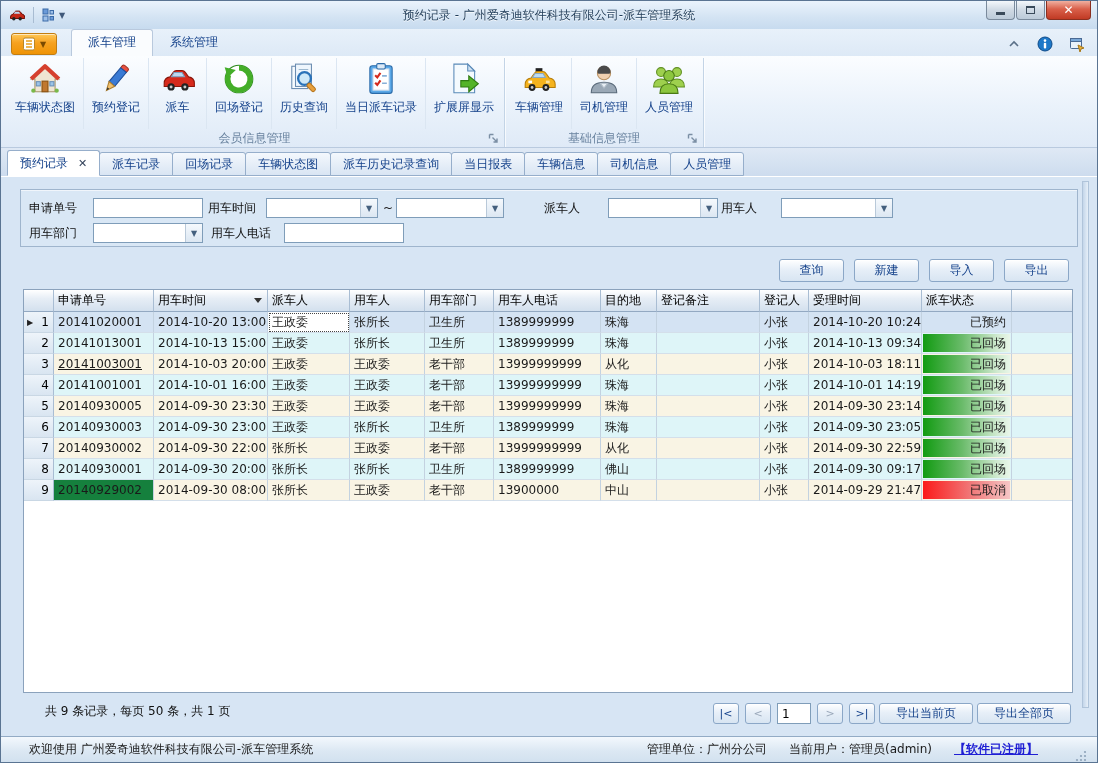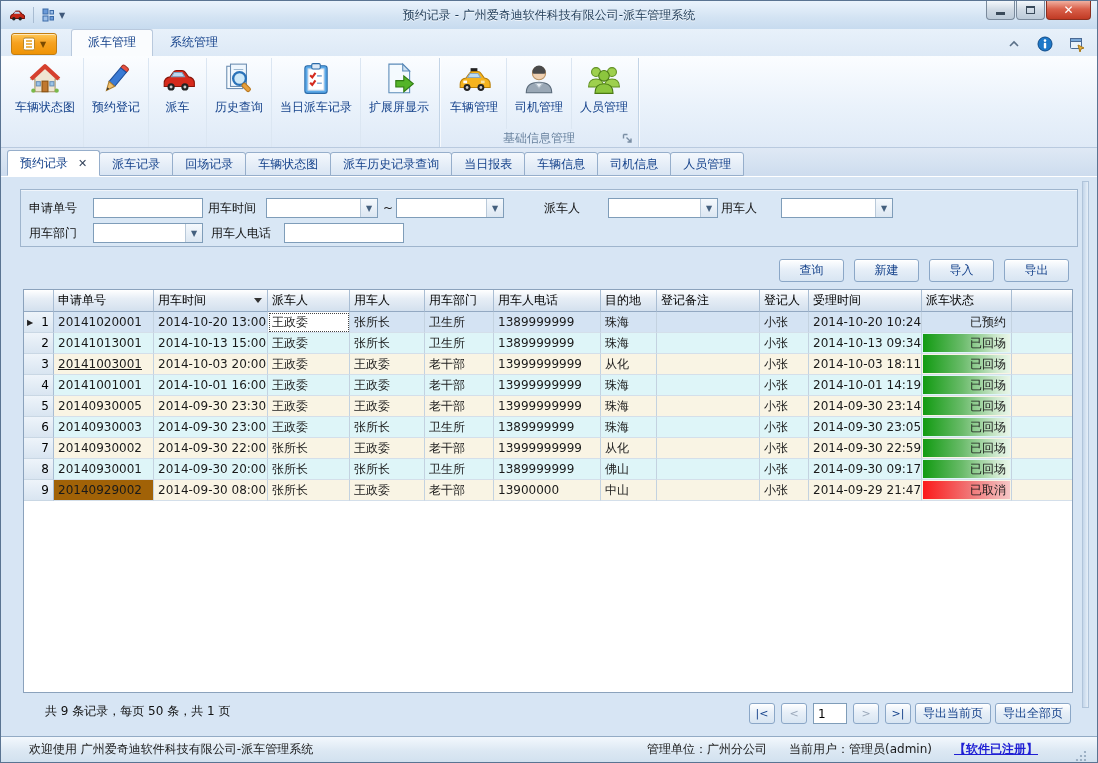--- a/index.html
+++ b/index.html
@@ -77,21 +77,21 @@
               font:inherit; }
   .combo { position:absolute; height:20px; border:1px solid #7f9db9; background:#fff; display:flex; }
   .combo .cbox { flex:1; }
   .combo .cbtn { width:17px; border-left:1px solid #b9c9d9; background:linear-gradient(#f5f9fd,#dce7f2);
                  display:flex; align-items:center; justify-content:center; color:#44607e; font-size:8px; }
   .tilde { position:absolute; width:14px; text-align:center; color:#222; height:20px; line-height:20px; }
 
   .actions { position:absolute; top:82px; right:28px; display:flex; gap:10px; }
   .btn { min-width:65px; height:23px; border:1px solid #8ba7c7; border-radius:3px; color:#15428b;
          background:linear-gradient(#ffffff,#e7eff8 45%,#d8e5f2); display:flex; align-items:center;
-         justify-content:center; padding:0 7px; box-shadow:inset 0 1px 0 #fff; }
+         justify-content:center; padding:0 16px; box-shadow:inset 0 1px 0 #fff; }
 
   
   .grid { position:absolute; left:22px; top:112px; width:1050px; height:404px;
           border:1px solid #8ba2bc; background:#fff; display:flex; flex-direction:column; }
   .g-head { display:flex; height:22px; }
   .g-hcell { background:linear-gradient(#ffffff,#e7eef6 40%,#d3e0ee); border-right:1px solid #a9bdd3;
              border-bottom:1px solid #93a9c2; padding:0 4px; line-height:21px; color:#000;
              white-space:nowrap; overflow:hidden; position:relative; }
   .g-hcell .sortarrow { position:absolute; right:5px; top:8px; width:0; height:0;
              border-left:4px solid transparent; border-right:4px solid transparent; border-top:5px solid #333; }
@@ -242,20 +242,28 @@
                 <path d="M12.2 9.8 l-2.4 4 h12.4 l-2.4 -4z" fill="#bcd8f0" stroke="#7aa0c0"></path>
                 <circle cx="9.5" cy="23.5" r="3.4" fill="#222"></circle>
                 <circle cx="22.5" cy="23.5" r="3.4" fill="#222"></circle>
                 <circle cx="9.5" cy="23.5" r="1.4" fill="#ccc"></circle>
                 <circle cx="22.5" cy="23.5" r="1.4" fill="#ccc"></circle>
               </svg></span>
             <span class="rlabel">派车</span>
           </div>
           <div class="rbtn">
             <span class="ricon"><svg viewBox="0 0 32 32">
+                <circle cx="16" cy="16" r="13" fill="#fff" stroke="#2e8a1e" stroke-width="1"></circle>
+                <path d="M16 5.5 A10.5 10.5 0 1 1 6.2 12" fill="none" stroke="#44ae28" stroke-width="5" stroke-linecap="butt"></path>
+                <path d="M2.5 5 L13 7.5 L5.5 14.5 Z" fill="#44ae28"></path>
+              </svg></span>
+            <span class="rlabel">回场登记</span>
+          </div>
+          <div class="rbtn">
+            <span class="ricon"><svg viewBox="0 0 32 32">
                 <rect x="4.5" y="4" width="15" height="21" fill="#f7fbfe" stroke="#6a8cb0"></rect>
                 <rect x="8" y="2" width="15" height="21" fill="#eef6fd" stroke="#6a8cb0"></rect>
                 <path d="M11 7 h9 M11 11 h9" stroke="#9cb8d0"></path>
                 <circle cx="16.5" cy="15.5" r="6" fill="#cde8f8" stroke="#2a72b8" stroke-width="2.2"></circle>
                 <rect x="21" y="19.2" width="9" height="4" rx="1.5" transform="rotate(45 21 19.2)" fill="#e8a03c" stroke="#b87820"></rect>
               </svg></span>
             <span class="rlabel">历史查询</span>
           </div>
           <div class="rbtn">
             <span class="ricon"><svg viewBox="0 0 32 32">
@@ -269,20 +277,27 @@
             <span class="rlabel">当日派车记录</span>
           </div>
           <div class="rbtn">
             <span class="ricon"><svg viewBox="0 0 32 32">
                 <path d="M6.5 2 h13 l6.5 6.5 V29 H6.5 Z" fill="#f4fafe" stroke="#5a8ab8"></path>
                 <path d="M19.5 2 l6.5 6.5 h-6.5 Z" fill="#cfe2f2" stroke="#5a8ab8"></path>
                 <path d="M13 17.5 h7.5 v-4.5 l9 7.5 -9 7.5 v-4.5 h-7.5 z" fill="#54b428" stroke="#2f7a12"></path>
               </svg></span>
             <span class="rlabel">扩展屏显示</span>
           </div>
+        </div>
+        <div class="rgroup-footer">
+          <span>会员信息管理</span>
+          <span class="launcher"><svg viewBox="0 0 11 11">
+              <path d="M1.5 1.5 h4 M1.5 1.5 v4" stroke="#7a8ea4" stroke-width="1.4" fill="none"></path>
+              <path d="M4.5 4.5 l4.5 4.5 M9 5.5 v3.5 h-3.5" stroke="#7a8ea4" stroke-width="1.4" fill="none"></path>
+            </svg></span>
         </div>
       </div>
       <div class="rgroup">
         <div class="rgroup-btns">
           <div class="rbtn">
             <span class="ricon"><svg viewBox="0 0 32 32">
                 <rect x="12.8" y="5.8" width="6.4" height="3.4" fill="#222"></rect>
                 <path d="M3 21 q0 -5 5.5 -6 l3 -4.2 q1.2 -1.8 3.2 -1.8 h4.8 q2 0 3.2 1.8 l3 4.2 q5.5 1 5.5 6 v3 h-28.2z" fill="#f5b31e" stroke="#b87e08"></path>
                 <path d="M12.2 10.8 l-2.3 3.8 h12.2 l-2.3 -3.8z" fill="#bcdcf4" stroke="#8aa8c0"></path>
                 <rect x="6" y="17.5" width="3.5" height="2.5" fill="#fff"></rect>
@@ -569,21 +584,21 @@
             <div class="g-cell" style="width: 113px; background: rgb(222, 245, 248);">2014-09-30 09:17</div>
             <div class="g-cell status" style="width: 90px; background: rgb(222, 245, 248);">
               <div class="status-bar" style="background: linear-gradient(90deg, rgb(18, 155, 18) 0%, rgb(106, 187, 106) 45%, rgb(207, 233, 207) 85%, rgb(233, 246, 233) 100%);">已回场</div>
             </div>
             <div class="g-cell" style="flex: 1 1 0%; background: rgb(222, 245, 248); border-right: none;"></div>
           </div>
           <div class="g-row">
             <div class="g-ind" style="width: 30px;">
               <span>9</span>
             </div>
-            <div class="g-cell" style="width: 100px; background: #a16207;">20140929002</div>
+            <div class="g-cell" style="width: 100px; background: #15803d;">20140929002</div>
             <div class="g-cell" style="width: 114px; background: rgb(249, 244, 228);">2014-09-30 08:00</div>
             <div class="g-cell" style="width: 82px; background: rgb(249, 244, 228);">张所长</div>
             <div class="g-cell" style="width: 75px; background: rgb(249, 244, 228);">王政委</div>
             <div class="g-cell" style="width: 69px; background: rgb(249, 244, 228);">老干部</div>
             <div class="g-cell" style="width: 107px; background: rgb(249, 244, 228);">13900000</div>
             <div class="g-cell" style="width: 56px; background: rgb(249, 244, 228);">中山</div>
             <div class="g-cell" style="width: 103px; background: rgb(249, 244, 228);"></div>
             <div class="g-cell" style="width: 49px; background: rgb(249, 244, 228);">小张</div>
             <div class="g-cell" style="width: 113px; background: rgb(249, 244, 228);">2014-09-29 21:47</div>
             <div class="g-cell status" style="width: 90px; background: rgb(249, 244, 228);">

